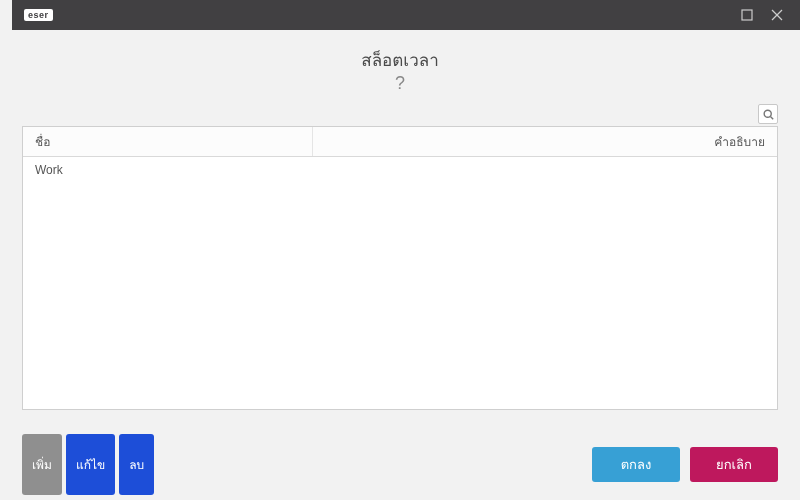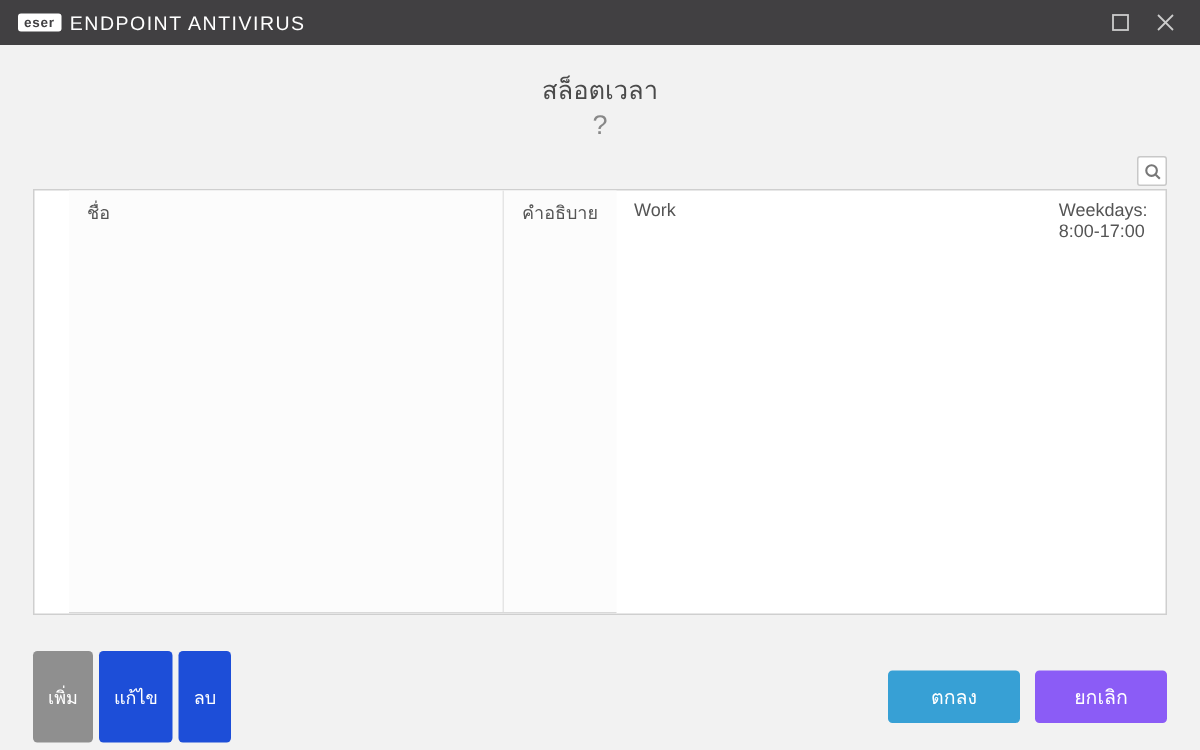--- a/index.html
+++ b/index.html
@@ -12,20 +12,21 @@
   font-size: 13px;
   color: #555;
 }
 .titlebar {
   background: #414042;
   color: #fff;
   height: 30px;
   display: flex;
   align-items: center;
   padding: 0 8px 0 12px;
+  margin-left: 12px;
 }
 .titlebar .brand-badge {
   background: #fff;
   color: #414042;
   font-size: 9px;
   font-weight: bold;
   padding: 1px 4px;
   border-radius: 2px;
   margin-right: 6px;
   letter-spacing: 0.5px;
@@ -80,35 +81,34 @@
   justify-content: center;
   cursor: pointer;
 }
 .search-btn svg { width: 11px; height: 11px; stroke: #777; stroke-width: 1.8; fill: none; }
 .table-wrap {
   margin: 0 22px;
   border: 1px solid #cfcfcf;
   background: #fff;
   height: 284px;
   display: flex;
-  flex-direction: row;
-  padding-left: 23px;
+  flex-direction: column;
 }
 .table-head {
   display: flex;
   border-bottom: 1px solid #d9d9d9;
   background: #fcfcfc;
 }
 .table-head .th {
   padding: 5px 12px;
   font-size: 12px;
   color: #555;
   border-right: 1px solid #e5e5e5;
 }
-.table-head .th:last-child { border-right: none; flex: 1; }
+.table-head .th:last-child { border-right: none; flex: 1; text-align: right; }
 .col-name { width: 290px; }
 .table-body { flex: 1; overflow: auto; }
 .table-row { display: flex; }
 .table-row .td {
   padding: 6px 12px;
   font-size: 12px;
   color: #555;
 }
 .table-row .td.col-name { width: 290px; }
 .table-row .td.col-desc { flex: 1; }
@@ -145,28 +145,27 @@
 .big-btn {
   min-width: 88px;
   padding: 7px 18px;
   border: none;
   border-radius: 3px;
   font-size: 13px;
   cursor: pointer;
   color: #fff;
 }
 .big-btn.primary { background: #37a0d5; }
-.big-btn.secondary { background: #8b5cf6; }
+.big-btn.secondary { background: #be185d; }
 </style>
 </head>
 <body>
 
 <div class="titlebar">
   <span class="brand-badge">eser</span>
-  <span class="brand-text">ENDPOINT ANTIVIRUS</span>
   <div class="spacer"></div>
   <div class="win-btn">
     <svg viewBox="0 0 12 12">
         <rect x="1" y="1" width="10" height="10"></rect>
       </svg>
   </div>
   <div class="win-btn">
     <svg viewBox="0 0 12 12">
         <line x1="1" y1="1" x2="11" y2="11"></line>
         <line x1="11" y1="1" x2="1" y2="11"></line>
@@ -190,21 +189,20 @@
 </div>
 
 <div class="table-wrap">
   <div class="table-head">
     <div class="th col-name">ชื่อ</div>
     <div class="th">คำอธิบาย</div>
   </div>
   <div class="table-body">
     <div class="table-row">
       <div class="td col-name">Work</div>
-      <div class="td col-desc">Weekdays: 8:00-17:00</div>
     </div>
   </div>
 </div>
 
 <div class="action-row">
   <button class="small-btn">เพิ่ม</button>
   <button class="small-btn disabled">แก้ไข</button>
   <button class="small-btn disabled">ลบ</button>
 </div>
 

